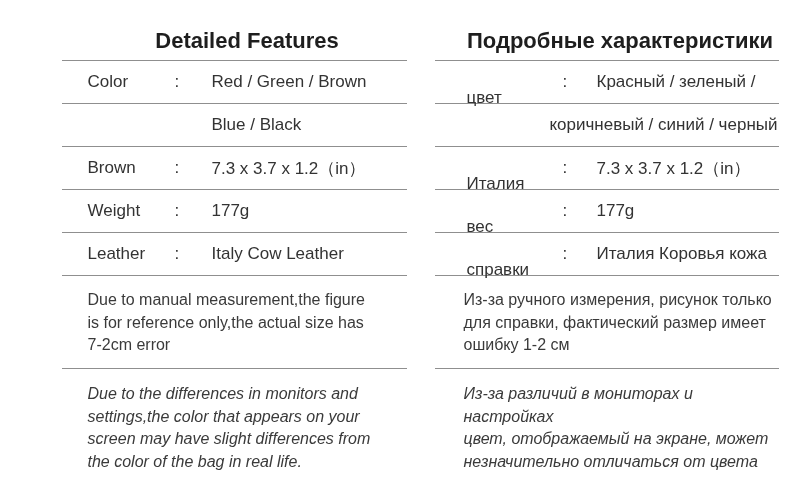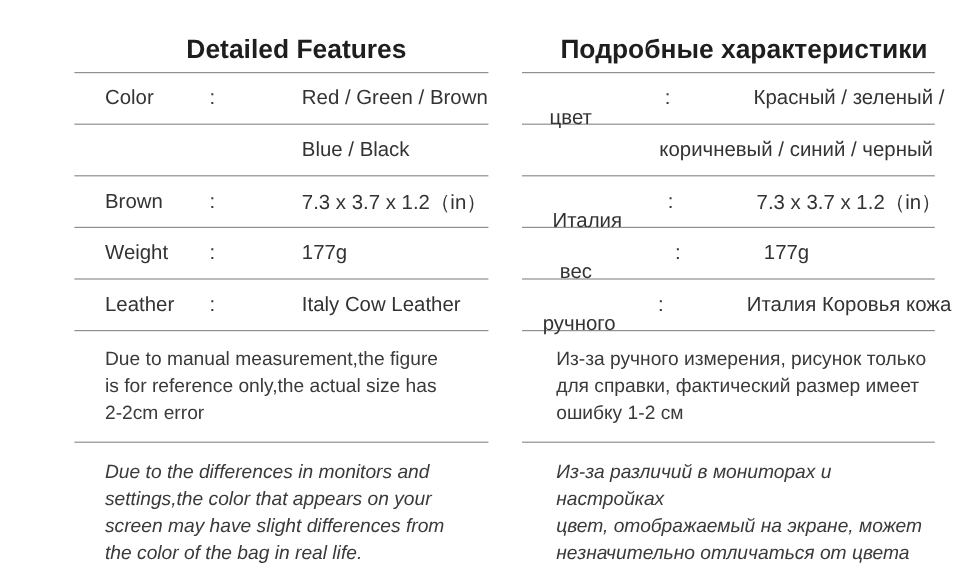--- a/index.html
+++ b/index.html
@@ -36,21 +36,21 @@
     display: flex; align-items: center;
     padding-left: 26px;
     border-bottom: 1px solid var(--rule);
     font-size: 17px;
   }
   .col-right .spec-row { padding-left: 32px; }
   .spec-label { width: 87px; flex: none; }
   .col-right .spec-label { width: 96px; margin-top: 31px; }
   .spec-colon { width: 37px; flex: none; }
   .col-right .spec-colon { width: 34px; }
-  .spec-value { flex: 1; white-space: nowrap; margin-left: 40px; }
+  .spec-value { flex: 1; white-space: nowrap; }
   .col-right .row-continuation .spec-value { text-align: right; padding-right: 1px; }
 
   .note {
     padding: 13px 0 0 26px;
     font-size: 16px;
     line-height: 22.5px;
     color: var(--note-text);
     white-space: pre-line;
   }
   .col-right .note { padding-left: 29px; }
@@ -86,21 +86,21 @@
       <span class="spec-value">177g</span>
     </div>
     <div class="spec-row">
       <span class="spec-label">Leather</span>
       <span class="spec-colon">:</span>
       <span class="spec-value">Italy Cow Leather</span>
     </div>
 
     <div class="note note-first">Due to manual measurement,the figure
 is for reference only,the actual size has
-2-2cm error</div>
+7-2cm error</div>
     <div class="note note-last">Due to the differences in monitors and
 settings,the color that appears on your
 screen may have slight differences from
 the color of the bag in real life.</div>
   </section>
 
   <section class="col-right">
     <h2 class="heading">Подробные характеристики</h2>
 
     <div class="spec-row">
@@ -116,21 +116,21 @@
       <span class="spec-label">Италия</span>
       <span class="spec-colon">:</span>
       <span class="spec-value">7.3 x 3.7 x 1.2（in）</span>
     </div>
     <div class="spec-row">
       <span class="spec-label">вес</span>
       <span class="spec-colon">:</span>
       <span class="spec-value">177g</span>
     </div>
     <div class="spec-row">
-      <span class="spec-label">ручного</span>
+      <span class="spec-label">справки</span>
       <span class="spec-colon">:</span>
       <span class="spec-value">Италия Коровья кожа</span>
     </div>
 
     <div class="note note-first">Из-за ручного измерения, рисунок только
 для справки, фактический размер имеет
 ошибку 1-2 см</div>
     <div class="note note-last">Из-за различий в мониторах и настройках
 цвет, отображаемый на экране, может
 незначительно отличаться от цвета сумки

